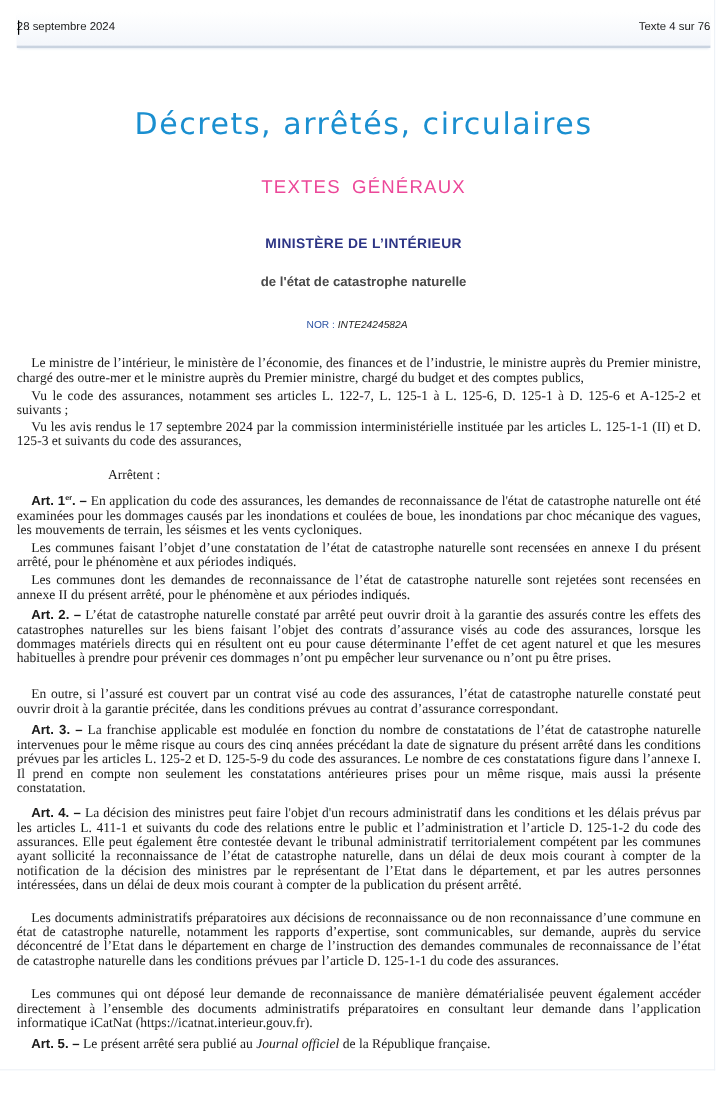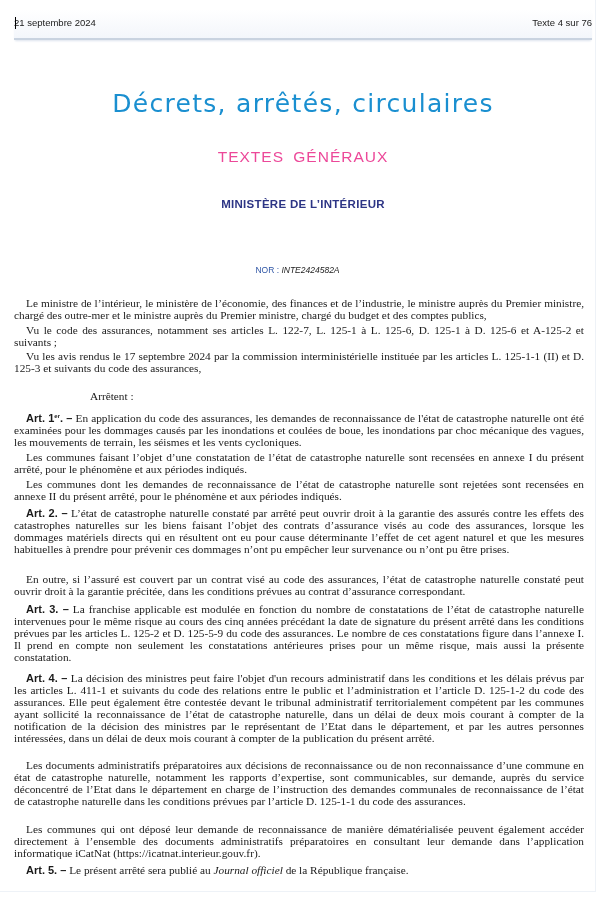--- a/index.html
+++ b/index.html
@@ -71,28 +71,29 @@
   .art-lbl sup { font-size: 6px; vertical-align: 4px; }
   .arretent { text-indent: 76px !important; }
   i { font-style: italic; }
 </style>
 </head>
 <body>
 
 <div class="frame"></div>
 
 <div class="header">
-  <span class="date">21 septembre 2024</span>
+  <span class="date">28 septembre 2024</span>
   <span class="texte">Texte 4 sur 76</span>
 </div>
 
 <div class="section-title">Décrets, arrêtés, circulaires</div>
 <div class="subsection">TEXTES GÉNÉRAUX</div>
 <div class="ministry">MINISTÈRE DE L’INTÉRIEUR</div>
 <div class="arrete-title">
+  <div>de l'état de catastrophe naturelle</div>
 </div>
 <div class="nor">
   <span class="lbl">NOR : </span><span class="val">INTE2424582A</span>
 </div>
 
 <div class="body" style="top:297px;">
   <p>Le ministre de l’intérieur, le ministère de l’économie, des finances et de l’industrie, le ministre auprès du Premier ministre, chargé des outre-mer et le ministre auprès du Premier ministre, chargé du budget et des comptes publics,</p>
 </div>
 <div class="body" style="top:324px;">
   <p>Vu le code des assurances, notamment ses articles L. 122-7, L. 125-1 à L. 125-6, D. 125-1 à D. 125-6 et A-125-2 et suivants ;</p>

